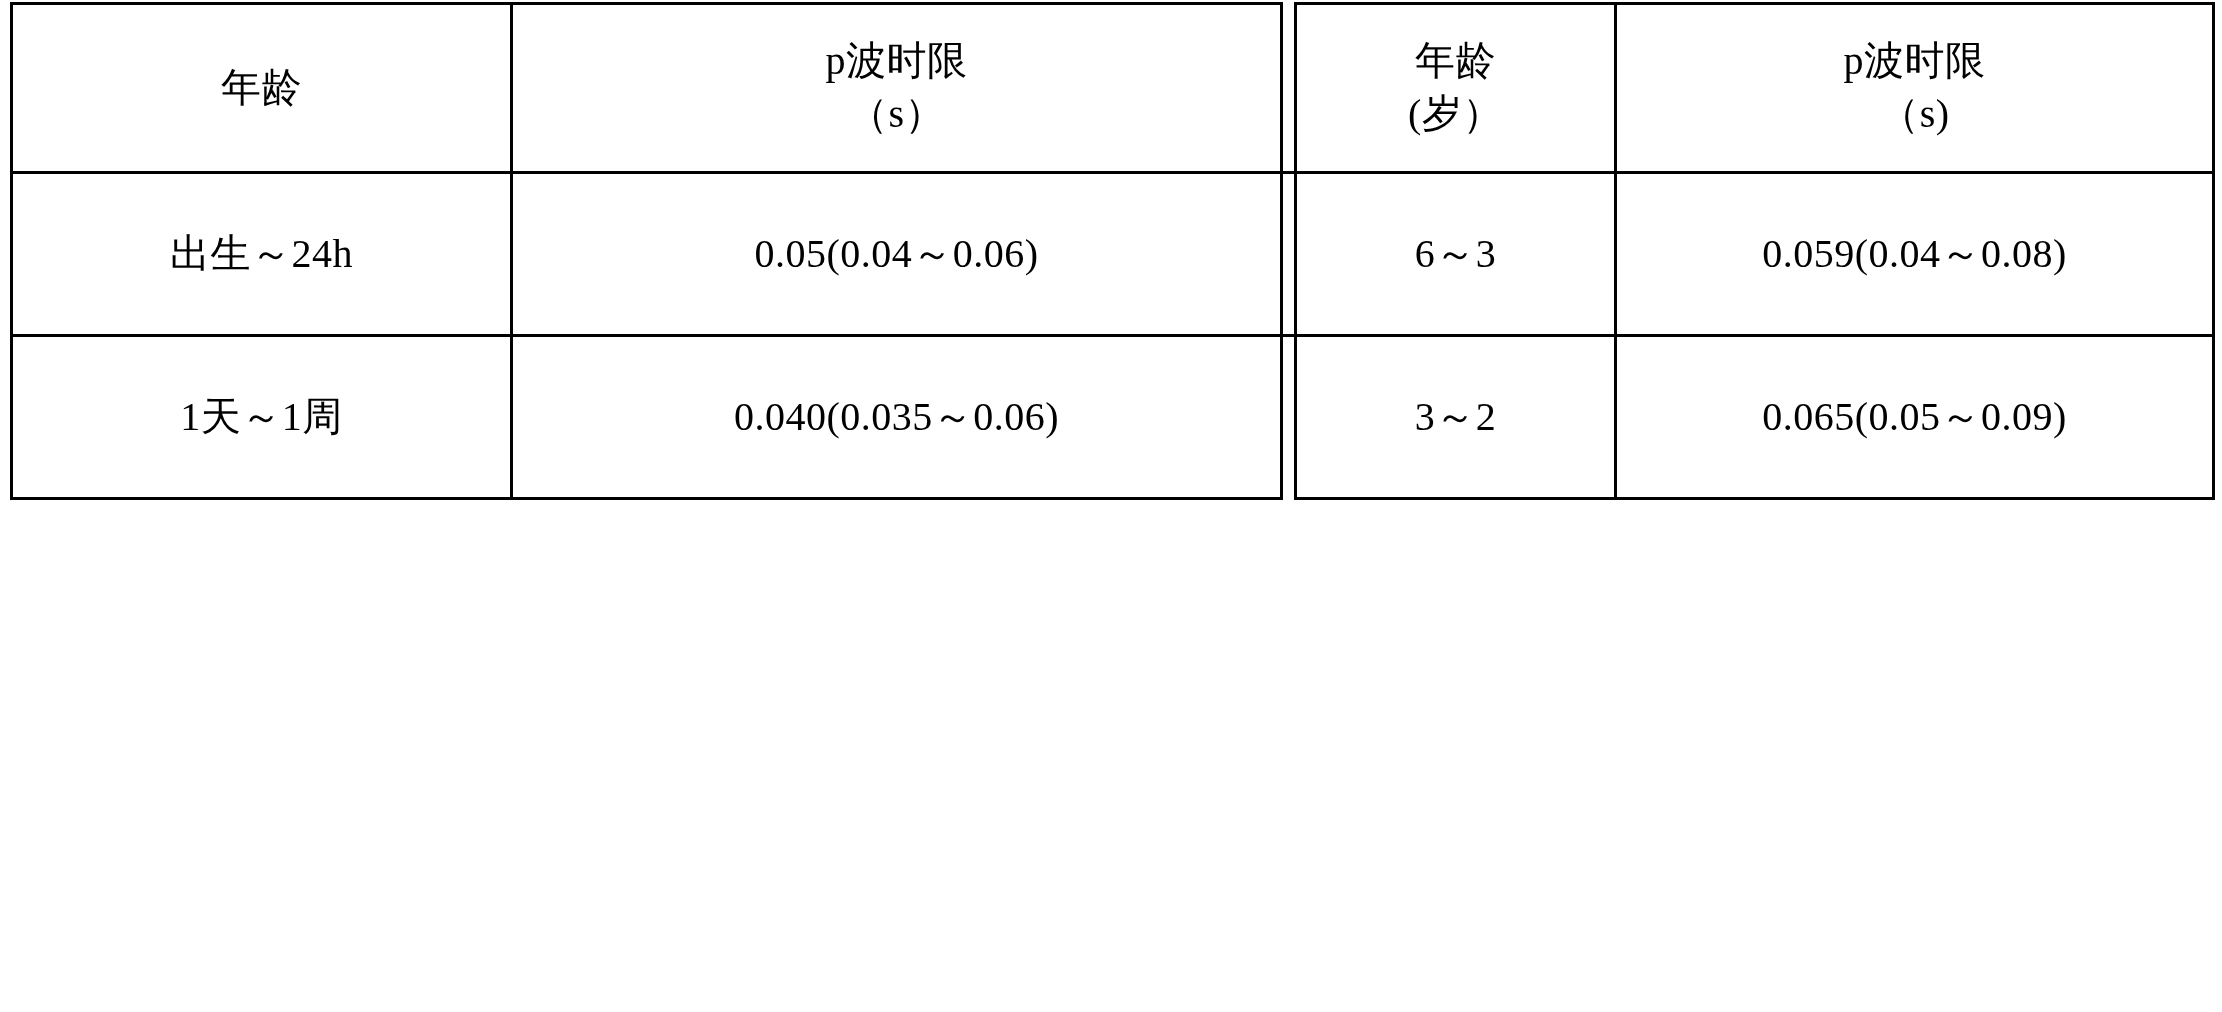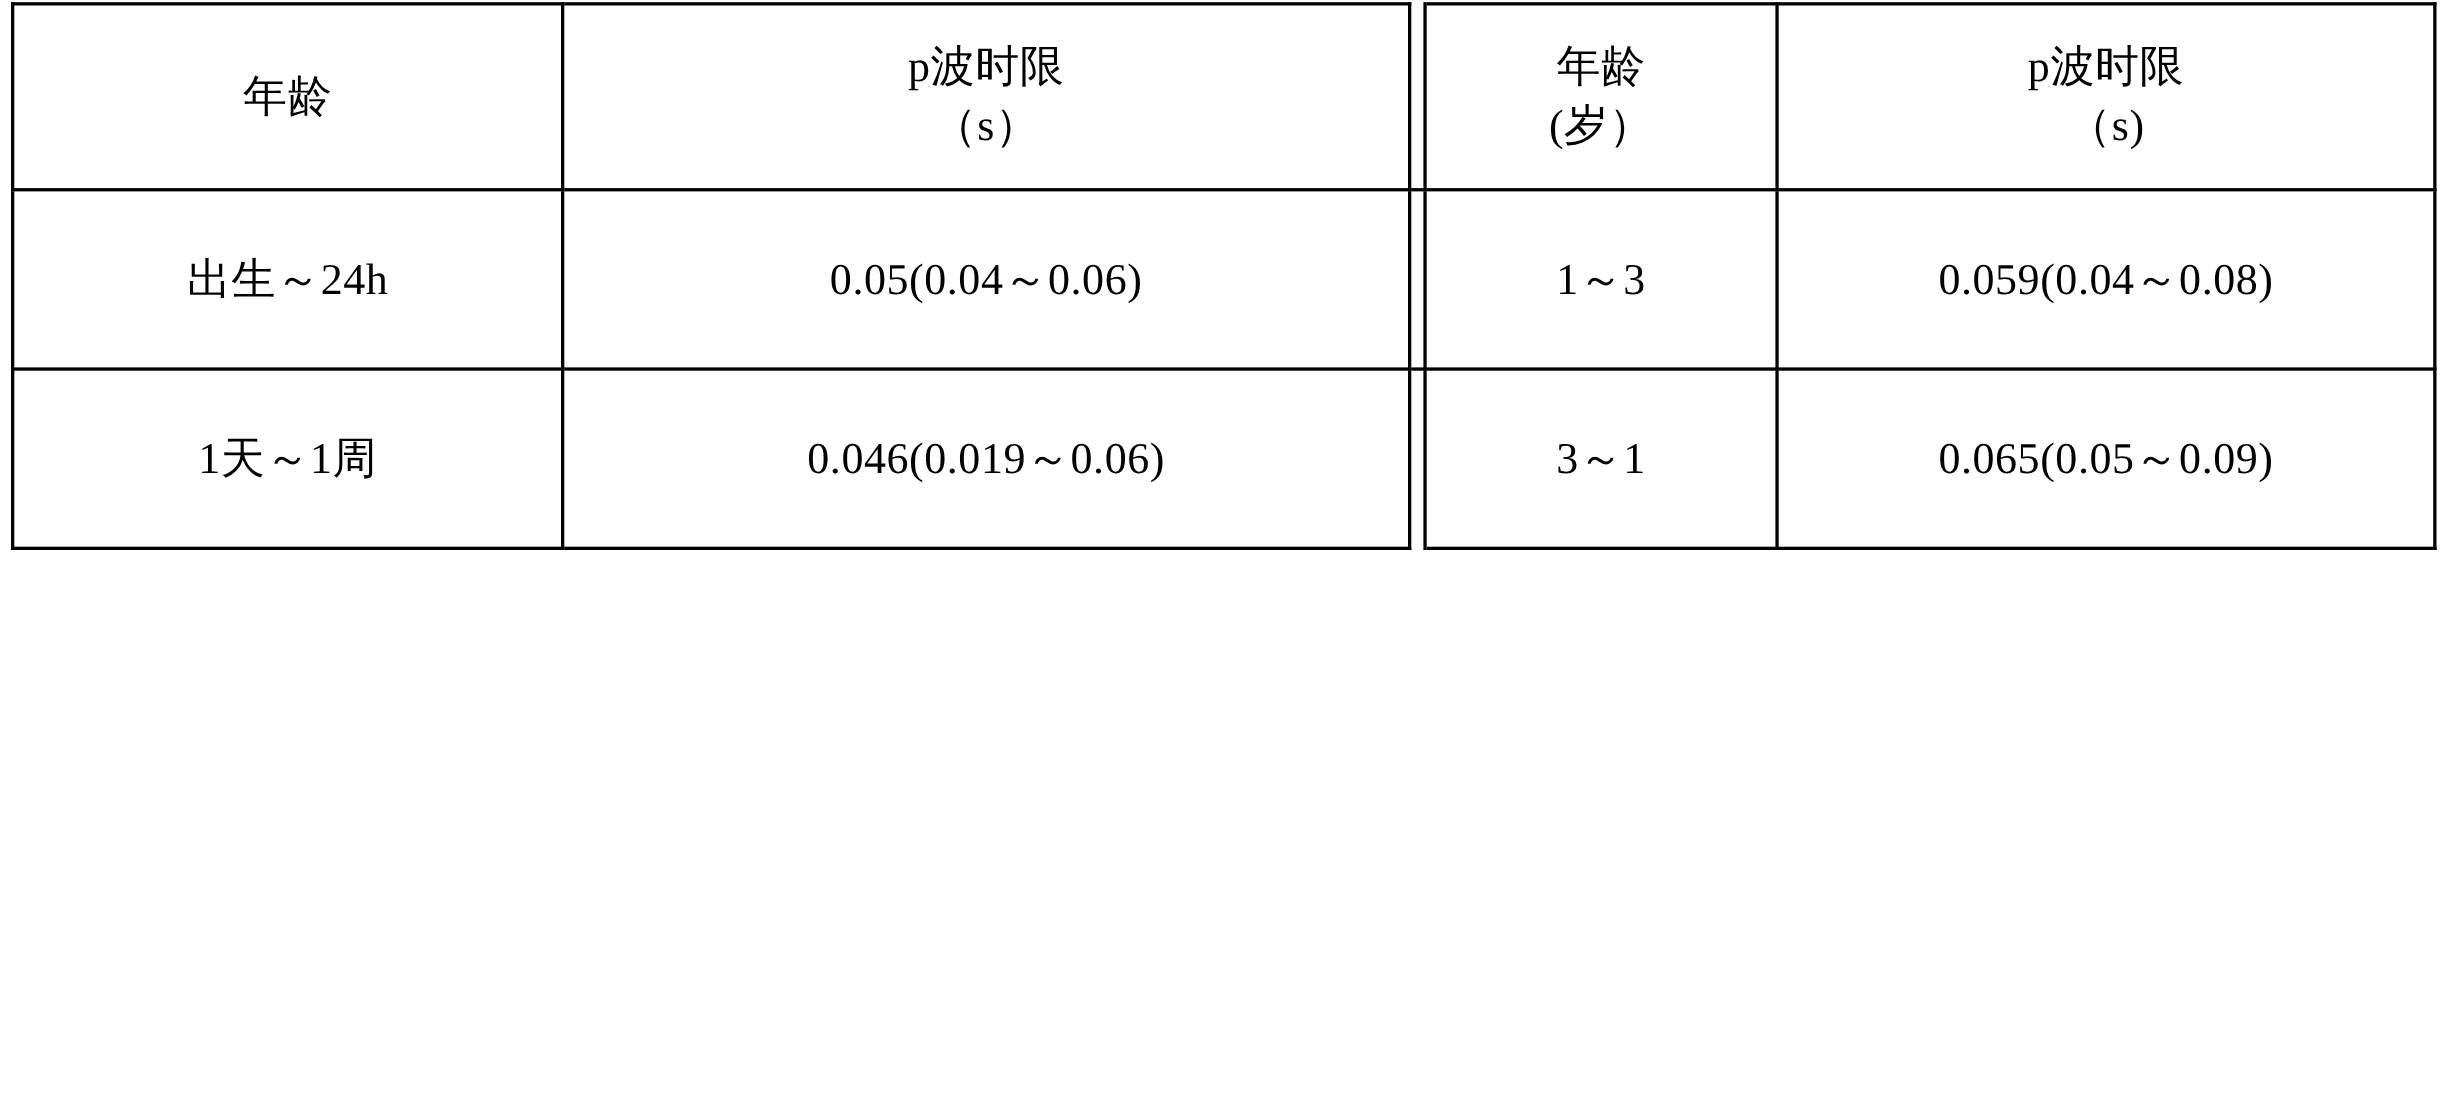--- a/index.html
+++ b/index.html
@@ -100,29 +100,29 @@
         <td>
           <span class="hdr-line1">p波时限</span>
           <span class="hdr-line2">（s)</span>
         </td>
       </tr>
 
       <tr class="body-row">
         <td>出生～24h</td>
         <td class="num">0.05(0.04～0.06)</td>
         <td class="divider"></td>
-        <td>1～3</td>
+        <td>6～3</td>
         <td class="num">0.059(0.04～0.08)</td>
       </tr>
 
       <tr class="body-row">
         <td>1天～1周</td>
-        <td class="num">0.046(0.019～0.06)</td>
+        <td class="num">0.040(0.035～0.06)</td>
         <td class="divider"></td>
-        <td>3～1</td>
+        <td>3～2</td>
         <td class="num">0.065(0.05～0.09)</td>
       </tr>
 
 
 
     </tbody>
   </table>
 </div>
 
 </body></html>

